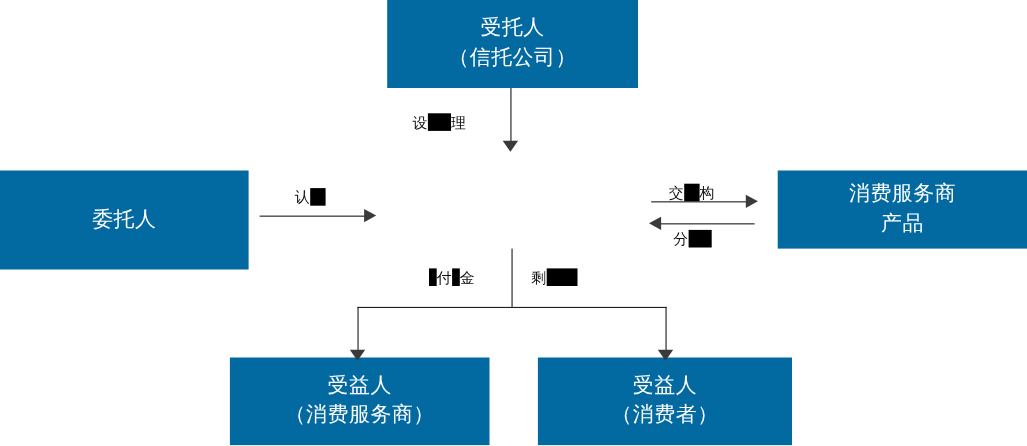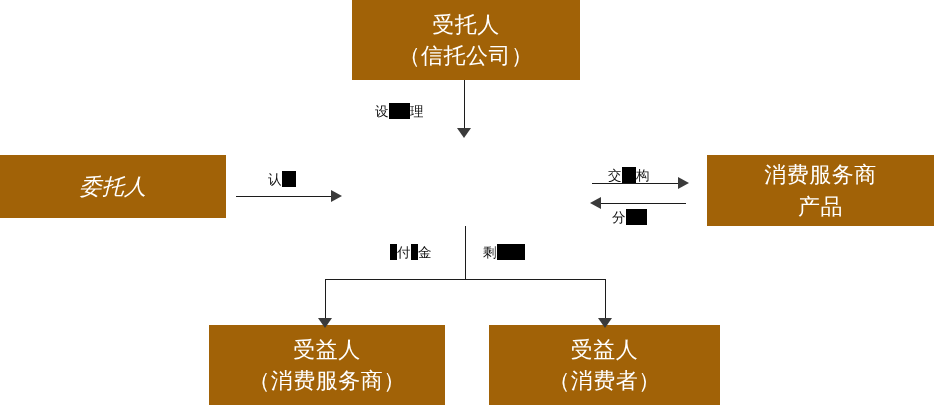--- a/index.html
+++ b/index.html
@@ -15,27 +15,27 @@
     position: relative;
     width: 934px;
     height: 405px;
     background: #ffffff;
     overflow: hidden;
   }
 
   
   .node {
     position: absolute;
-    background: #a16207;
+    background: #0369a1;
     color: #ffffff;
     display: flex;
     align-items: center;
     justify-content: center;
     text-align: center;
-    font-size: 22px;
+    font-size: 19px;
     line-height: 1.42;
     letter-spacing: 0.5px;
     box-sizing: border-box;
     padding: 2px 6px;
     white-space: pre-line;
     user-select: none;
   }
 
   
   .line-h {
@@ -93,21 +93,21 @@
 </head>
 <body>
 
 <div id="canvas">
 
   <div class="node" style="left:352px; top:0px; width:228px; height:80px;">
     <span>受托人
 （信托公司）</span>
   </div>
 
-  <div class="node" style="left:0px; top:155px; width:226px; height:63px;font-style:italic;">
+  <div class="node" style="left:0px; top:155px; width:226px; height:90px;">
     <span>委托人</span>
   </div>
 
 
   <div class="node" style="left:707px; top:155px; width:227px; height:71px;">
     <span>消费服务商
 产品</span>
   </div>
 
   <div class="node" style="left:209px; top:325px; width:236px; height:80px;">

